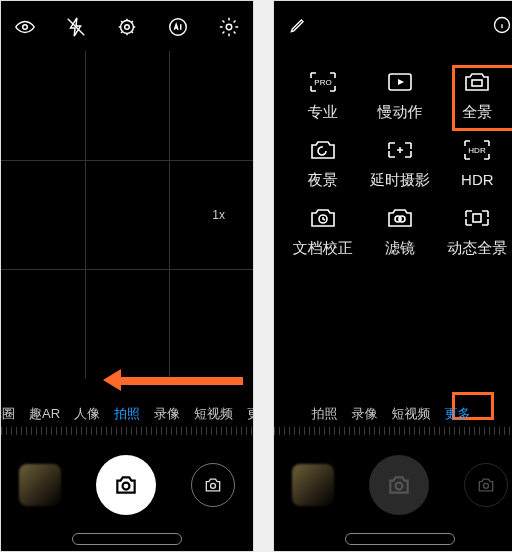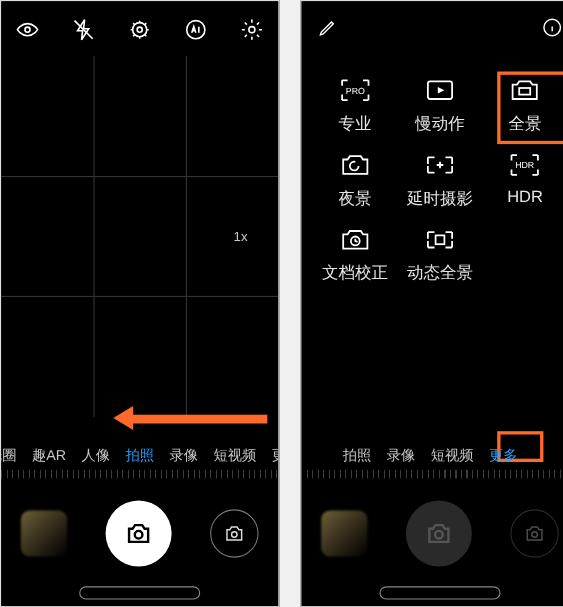--- a/index.html
+++ b/index.html
@@ -284,20 +284,30 @@
             <path d="M5 9h4l2-3h10l2 3h4v13H5z"></path>
             <circle cx="16" cy="15" r="4"></circle>
             <path d="M16 13v2l2 1"></path>
           </svg>
         </span>
       <span class="mglabel">文档校正</span>
     </div>
     <div class="mgitem">
       <span class="mgicon">
           <svg viewBox="0 0 32 28">
+            <path d="M5 9h4l2-3h10l2 3h4v13H5z"></path>
+            <circle cx="14" cy="15" r="3"></circle>
+            <circle cx="18" cy="15" r="3"></circle>
+          </svg>
+        </span>
+      <span class="mglabel">滤镜</span>
+    </div>
+    <div class="mgitem">
+      <span class="mgicon">
+          <svg viewBox="0 0 32 28">
             <path d="M5 7h6M5 7v6M27 7h-6M27 7v6M5 21h6M5 21v-6M27 21h-6M27 21v-6"></path>
             <rect x="12" y="10" width="8" height="8"></rect>
           </svg>
         </span>
       <span class="mglabel">动态全景</span>
     </div>
   </div>
 
   <div class="highlight" style="left:178px; top:64px; width:66px; height:66px"></div>
   <div class="highlight" style="left:178px; top:391px; width:42px; height:28px"></div>

